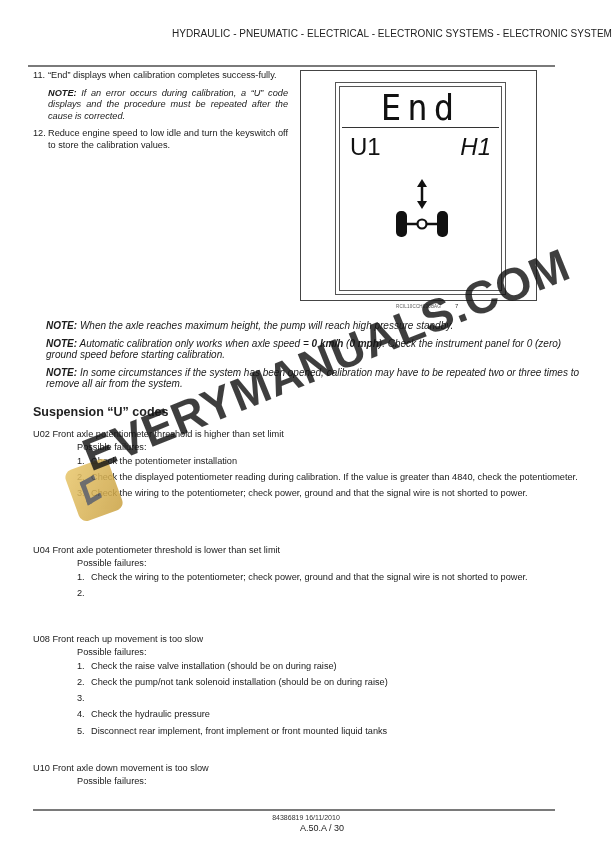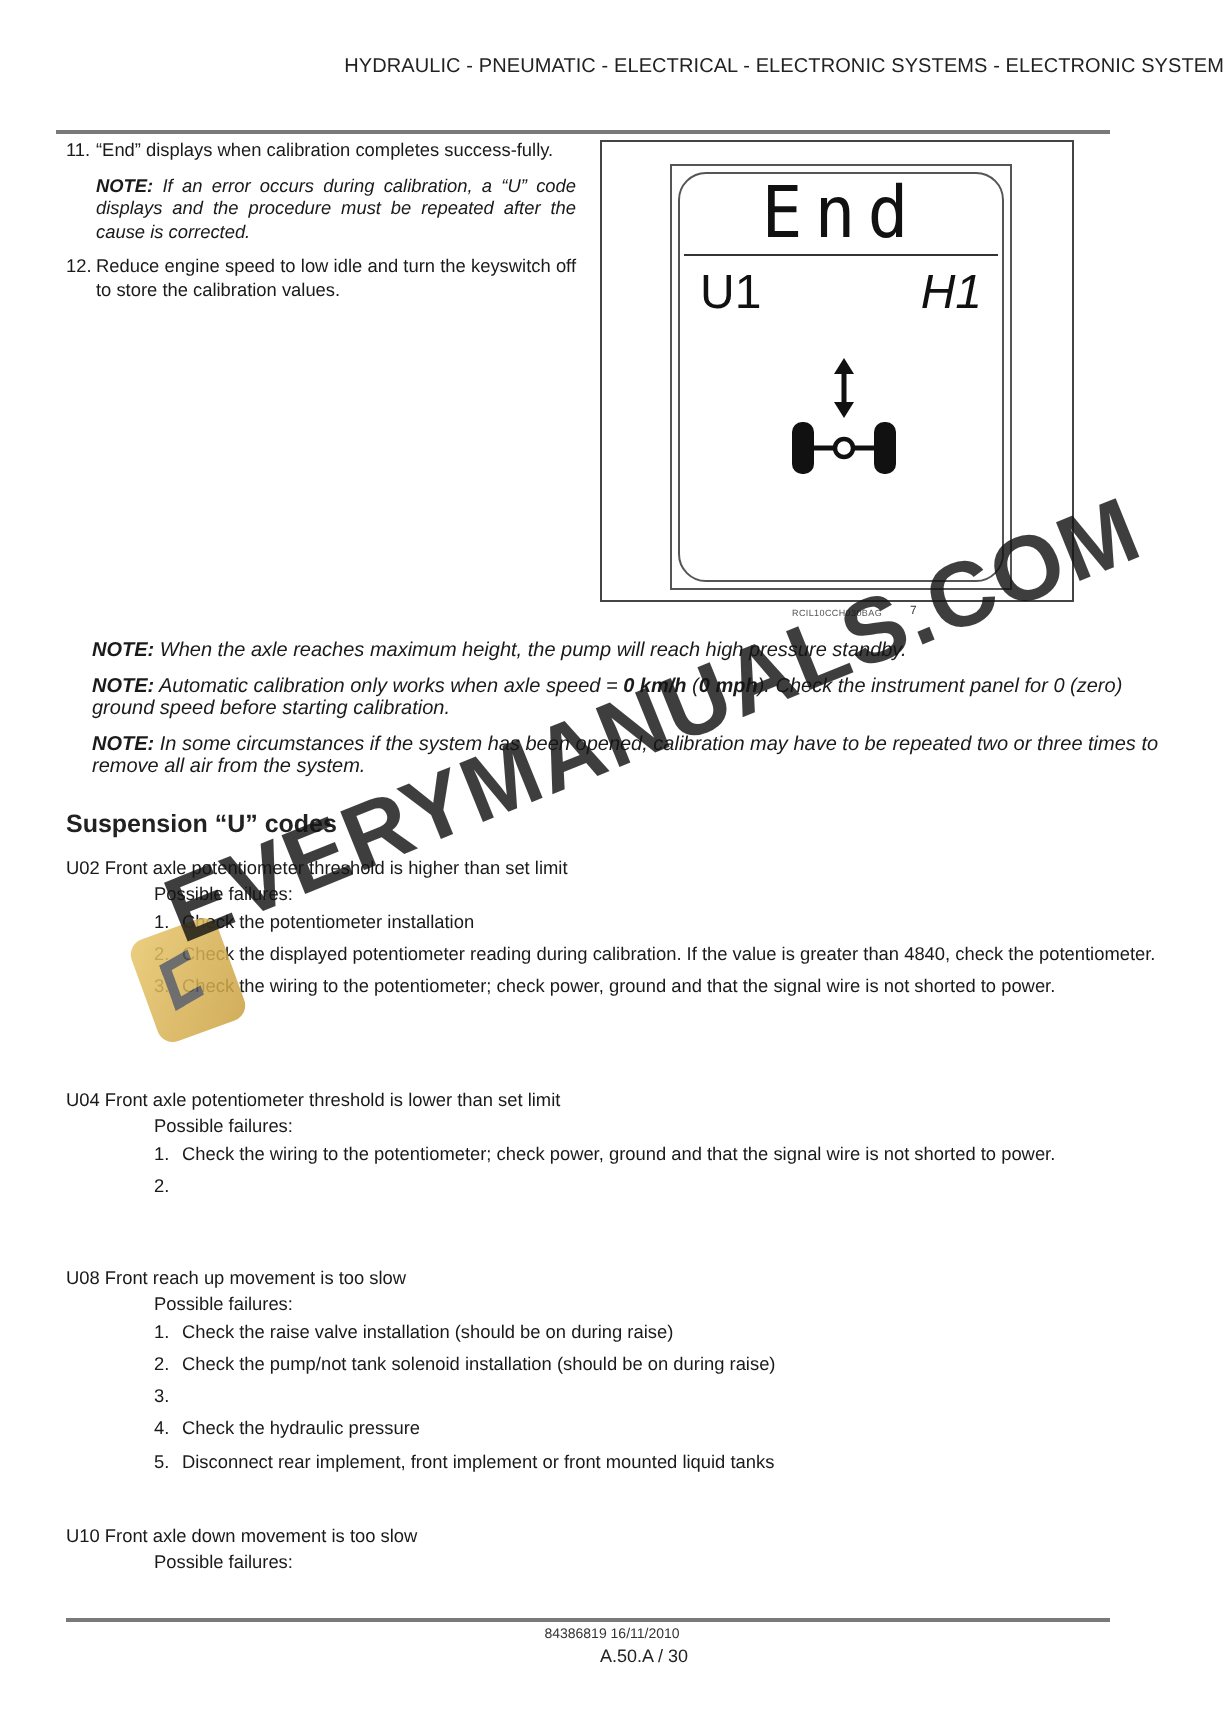--- a/index.html
+++ b/index.html
@@ -14,21 +14,21 @@
   .step .num { width: 15px; flex: none; }
   .step .txt { flex: 1; text-align: justify; }
   .step-note { padding-left: 15px; margin-bottom: 6px; font-style: italic; text-align: justify; }
   .note-label { font-weight: bold; font-style: italic; }
 
   .figure-box { position: absolute; top: 70px; left: 300px; width: 237px; height: 231px;
                 border: 1px solid #444; box-sizing: border-box; }
   .display-outer { position: absolute; top: 11px; left: 34px; width: 171px; height: 213px;
                    border: 1.5px solid #555; box-sizing: border-box; }
   .display-inner { position: absolute; top: 3px; left: 3px; right: 3px; bottom: 3px;
-                   border: 1.5px solid #555; border-radius: 14px; box-sizing: border-box; }
+                   border: 1.5px solid #555; border-radius: 0; box-sizing: border-box; }
   .lcd-text { position: absolute; top: 0px; left: 0; width: 100%; text-align: center;
               font-family: "DejaVu Sans Mono", monospace; font-size: 34px; letter-spacing: 6px;
               color: #111; transform: scaleY(1.05); }
   .lcd-rule { position: absolute; top: 40px; left: 2px; right: 2px; height: 1px; background: #333; }
   .lcd-u1 { position: absolute; top: 46px; left: 10px; font-size: 24px; color: #111; }
   .lcd-h1 { position: absolute; top: 46px; right: 10px; font-size: 24px; color: #111; font-style: italic; }
   .axle-icon { position: absolute; top: 92px; left: 50px; width: 64px; height: 60px; }
   .fig-caption { position: absolute; top: 304px; left: 396px; font-size: 4.5px; color: #555; letter-spacing: 0.2px; }
   .fig-num { position: absolute; top: 303px; left: 455px; font-size: 6px; color: #333; }
 

